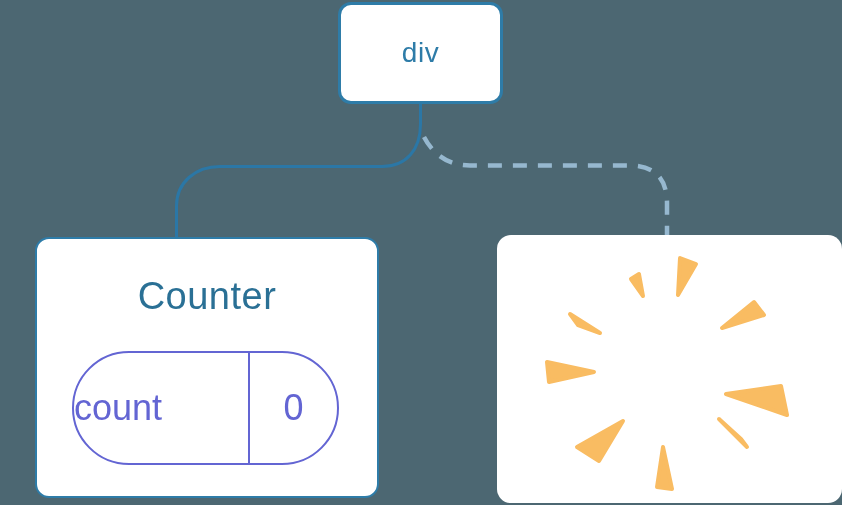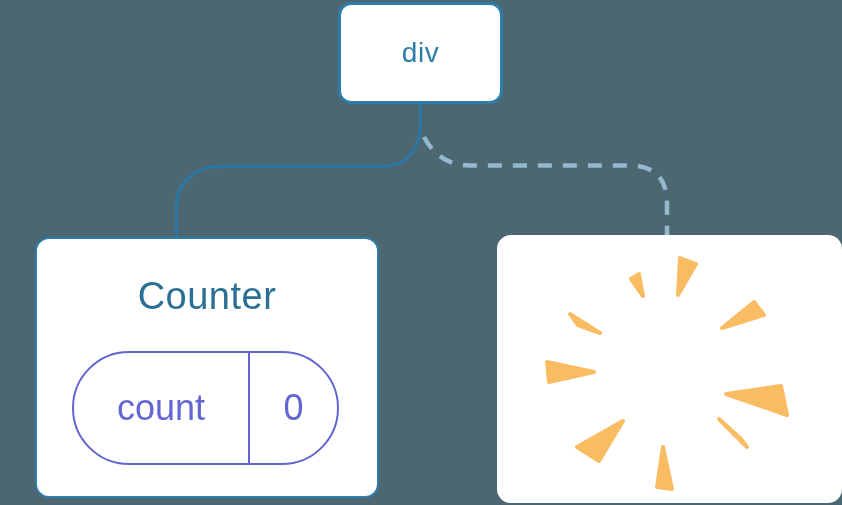--- a/index.html
+++ b/index.html
@@ -79,21 +79,21 @@
     display: flex;
     overflow: hidden;
     color: #6365D3;
   }
   .state-pill .pill-key-cell {
     width: 176px;
     box-sizing: border-box;
     border-right: 2px solid #6365D3;
     display: flex;
     align-items: center;
-    justify-content: center;
+    justify-content: flex-start;
   }
   .state-pill .pill-value-cell {
     flex: 1;
     display: flex;
     align-items: center;
     justify-content: center;
   }
   .pill-key-cell span, .pill-value-cell span {
     font-size: 36px;
     font-weight: 400;

